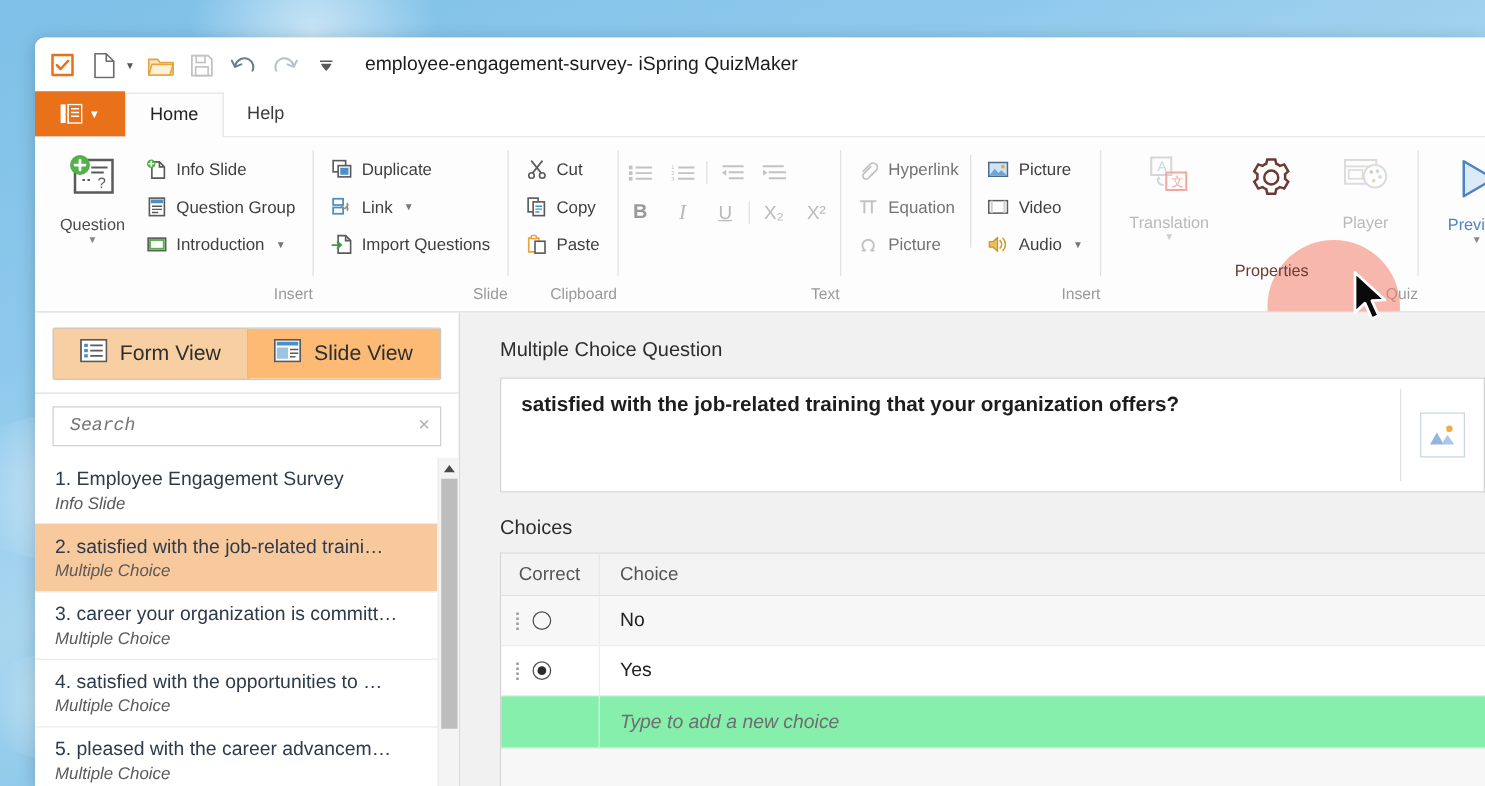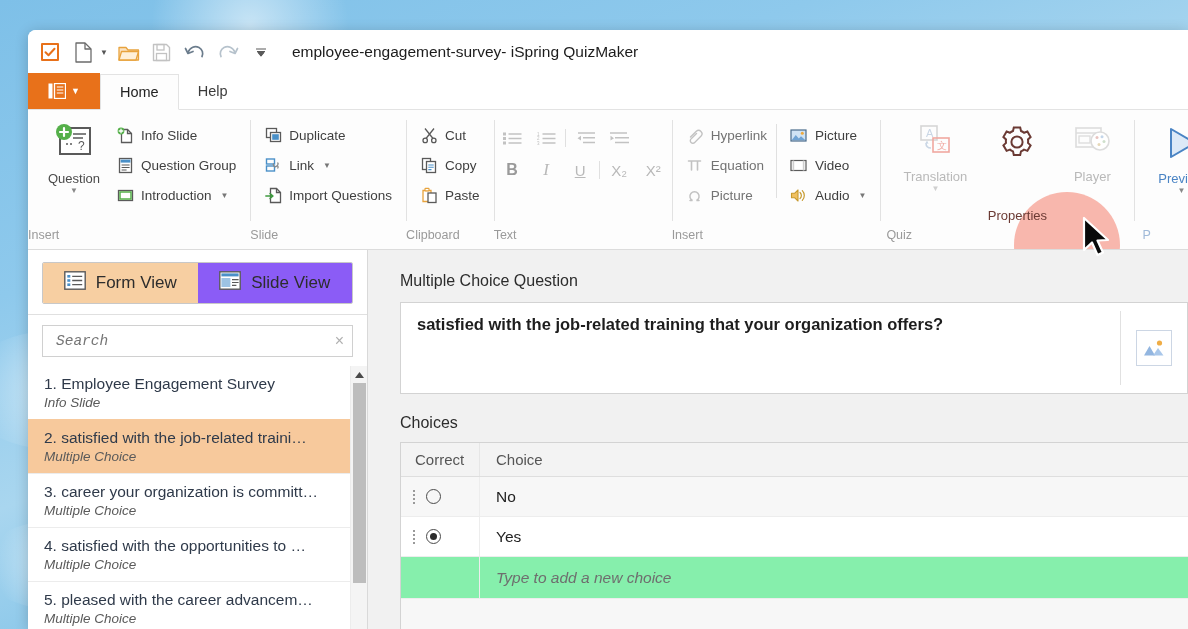--- a/index.html
+++ b/index.html
@@ -112,21 +112,21 @@
   }
   .rib-group + .rib-group::before {
     content: "";
     position: absolute;
     left: 0; top: 10px; bottom: 28px;
     width: 1px; background: #e2e2e2;
   }
   .rib-body { flex: 1; display: flex; align-items: flex-start; padding: 0 9px; }
   .rib-label {
     height: 24px;
-    text-align: left;
+    text-align: right;
     font-size: 12.5px;
     color: #9a9a9a;
     line-height: 20px;
   }
 
   
   .big-btn {
     width: 74px;
     display: flex; flex-direction: column; align-items: center;
     padding-top: 4px;
@@ -199,21 +199,21 @@
     overflow: hidden;
     height: 42px;
   }
   .view-btn {
     flex: 1;
     display: flex; align-items: center; justify-content: center;
     gap: 10px;
     font-size: 17px;
     color: #2d2d2d;
     cursor: pointer;
-    background: #8b5cf6;
+    background: #fdba74;
   }
   .view-btn.active {
     background: #f7cfa2;
     border: 1px solid #d9954a;
     margin: -1px;
   }
   #panel-divider { height: 1px; background: #e0e0e0; }
 
   #search-wrap { padding: 10px 14px 9px 14px; }
   #search-box {

